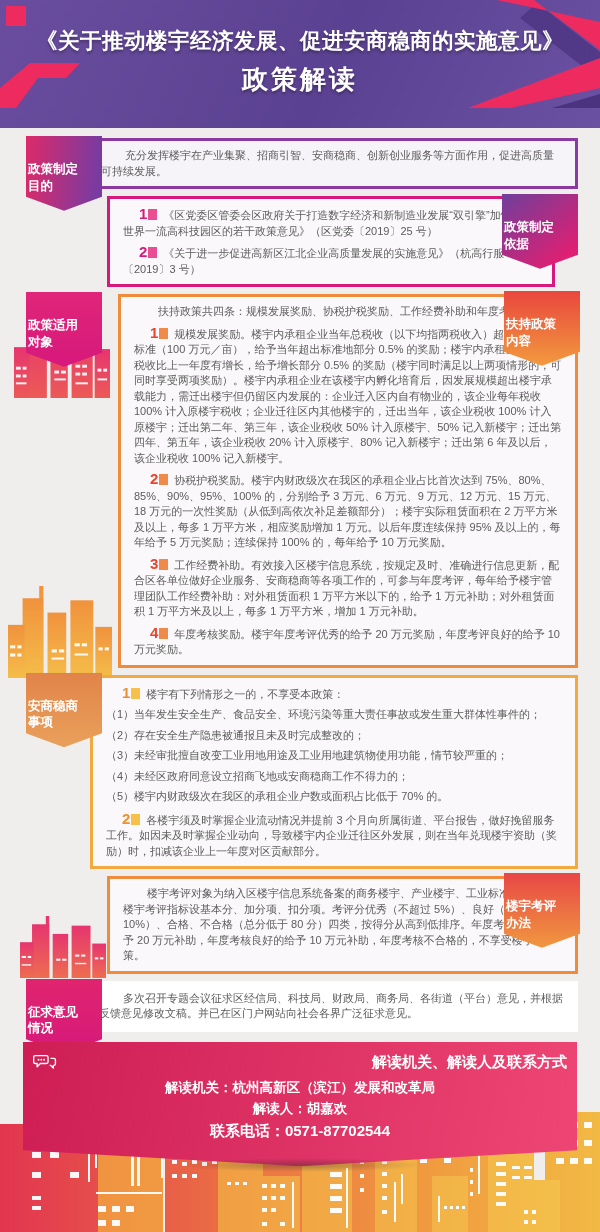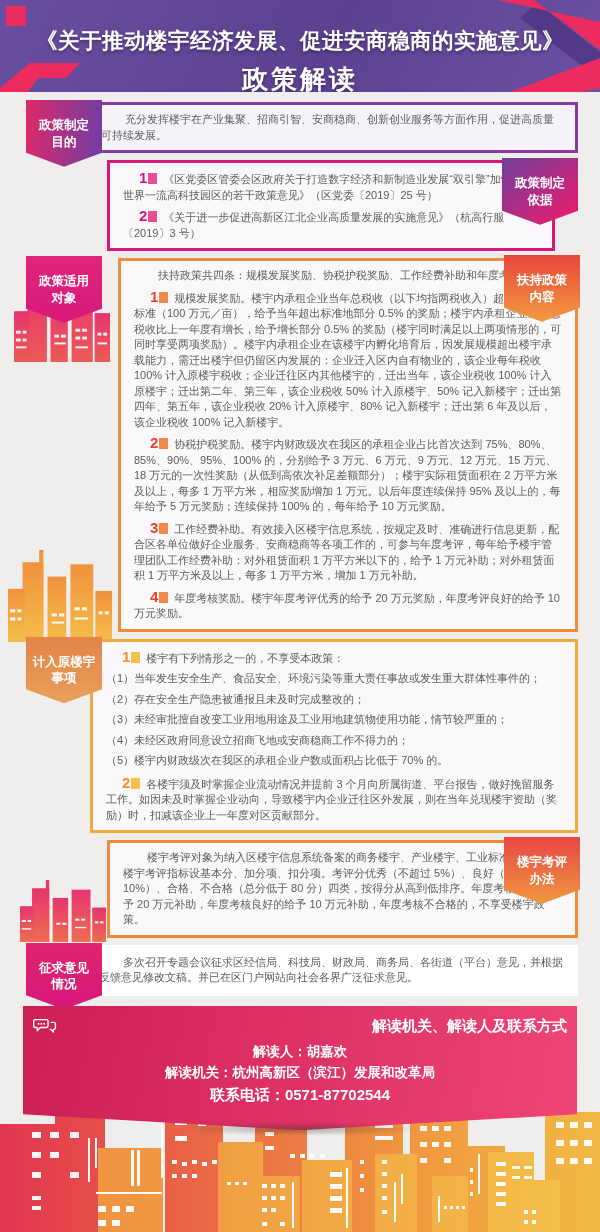--- a/index.html
+++ b/index.html
@@ -1,20 +1,20 @@
 <!DOCTYPE html>
 <html><head>
 <meta charset="utf-8">
 <style>
   html,body{margin:0;padding:0;background:#efeeec;}
   body{font-family:"Liberation Sans","DejaVu Sans",sans-serif;}
   .page{position:relative;width:600px;height:1232px;margin:0 auto;background:#efeeec;overflow:hidden;}
 
   
-  header{position:relative;height:92px;background:linear-gradient(115deg,#6a4d9e 0%,#5b4191 55%,#6b51a2 100%);overflow:hidden;}
+  header{position:relative;height:128px;background:linear-gradient(115deg,#6a4d9e 0%,#5b4191 55%,#6b51a2 100%);overflow:hidden;}
   .hdr-deco{position:absolute;inset:0;}
   .hdr-t1{position:absolute;top:26px;left:0;width:100%;text-align:center;color:#fff;font-weight:bold;font-size:21.5px;letter-spacing:.5px;text-shadow:0 2px 3px rgba(0,0,0,.35);}
   .hdr-t2{position:absolute;top:62px;left:0;width:100%;text-align:center;color:#fff;font-weight:bold;font-size:26px;letter-spacing:3px;text-shadow:0 2px 3px rgba(0,0,0,.35);}
 
   
   main{padding-top:10px;position:relative;z-index:2;}
   .row{position:relative;margin-bottom:7px;}
   .box{position:relative;background:#faf8fa;border:3px solid #22c55e;padding:7px 13px;font-size:11px;line-height:15.5px;color:#5c5c5c;z-index:2;}
   .box p{margin:0 0 5px;}
   .box p:last-child{margin-bottom:0;}
@@ -24,21 +24,21 @@
 
   .box-purpose{margin-left:85px;margin-right:22px;border-color:#8a3aa0;background:#f7f4f9;}
   .box-basis{margin-left:107px;margin-right:45px;border-color:#d6197b;}
   .box-target{margin-left:107px;margin-right:22px;border-color:#e73445;}
   .box-support{margin-left:118px;margin-right:22px;border-color:#ef8b3a;}
   .box-notes{margin-left:90px;margin-right:22px;border-color:#f0aa3f;}
   .box-eval{margin-left:107px;margin-right:22px;border-color:#ef8b3a;}
   .box-consult{margin-left:85px;margin-right:22px;border:none;background:#ffffff;padding:10px 14px;}
 
   
-  .badge{position:absolute;width:72px;padding:17px 2px 16px;text-align:center;color:#fff;font-weight:bold;font-size:12.5px;line-height:1.35;z-index:3;
+  .badge{position:absolute;width:72px;padding:25px 2px 16px;color:#fff;font-weight:bold;font-size:12.5px;line-height:1.35;z-index:3;
     clip-path:polygon(0 0,100% 0,100% calc(100% - 14px),50% 100%,0 calc(100% - 14px));
     filter:drop-shadow(0 2px 2px rgba(0,0,0,.25));}
   .badge span{display:block;}
   .badge-l{left:26px;top:-2px;}
   .badge-r{right:22px;top:-2px;}
   .badge-over{right:20px;top:-3px;}
   .bg-purpose{background:linear-gradient(95deg,#dd2a68 0%,#7a3ba0 90%);}
   .bg-basis{background:linear-gradient(140deg,#6f3f9b 0%,#e01f72 85%);}
   .bg-target{background:linear-gradient(180deg,#e0257a,#d6197b);}
   .bg-support{background:linear-gradient(180deg,#e9473d,#f29a3e);}
@@ -205,21 +205,21 @@
           <span class="mk mk-orange"><b class="mkn">3</b><i class="mks"></i></span><span>工作经费补助。有效接入区楼宇信息系统，按规定及时、准确进行信息更新，配合区各单位做好企业服务、安商稳商等各项工作的，可参与年度考评，每年给予楼宇管理团队工作经费补助：对外租赁面积 1 万平方米以下的，给予 1 万元补助；对外租赁面积 1 万平方米及以上，每多 1 万平方米，增加 1 万元补助。</span>
         </p>
         <p class="item">
           <span class="mk mk-orange"><b class="mkn">4</b><i class="mks"></i></span><span>年度考核奖励。楼宇年度考评优秀的给予 20 万元奖励，年度考评良好的给予 10 万元奖励。</span>
         </p>
       </div>
     </section>
 
     <section class="row">
       <div class="badge badge-l bg-notes">
-        <span>计入原楼宇</span>
+        <span>安商稳商</span>
         <span>事项</span>
       </div>
       <div class="box box-notes">
         <p class="item">
           <span class="mk mk-amber"><b class="mkn">1</b><i class="mks"></i></span><span>楼宇有下列情形之一的，不享受本政策：</span>
         </p>
         <p class="sub">（1）当年发生安全生产、食品安全、环境污染等重大责任事故或发生重大群体性事件的；</p>
         <p class="sub">（2）存在安全生产隐患被通报且未及时完成整改的；</p>
         <p class="sub">（3）未经审批擅自改变工业用地用途及工业用地建筑物使用功能，情节较严重的；</p>
         <p class="sub">（4）未经区政府同意设立招商飞地或安商稳商工作不得力的；</p>
@@ -287,22 +287,22 @@
               <path d="M19 4.5 h3.5 a1.8 1.8 0 0 1 1.8 1.8 v4 a1.8 1.8 0 0 1 -1.8 1.8 h-0.5 v3 l-3 -3 h-1"></path>
             </g>
             <g fill="#ffffff">
               <circle cx="6" cy="6" r="1"></circle>
                 <circle cx="9" cy="6" r="1"></circle>
                 <circle cx="12" cy="6" r="1"></circle>
             </g>
           </svg>
           <span>解读机关、解读人及联系方式</span>
         </div>
+        <div class="banner-line">解读机关：杭州高新区（滨江）发展和改革局</div>
         <div class="banner-line">解读人：胡嘉欢</div>
-        <div class="banner-line">解读机关：杭州高新区（滨江）发展和改革局</div>
         <div class="banner-phone">联系电话：0571-87702544</div>
       </div>
       <div class="banner-shadow"></div>
     </div>
 
   </main>
 
   <svg class="sky-big" viewBox="0 0 600 148" preserveAspectRatio="none">
     <defs>
       <linearGradient id="gbig" x1="0" y1="0" x2="600" y2="0" gradientUnits="userSpaceOnUse">

